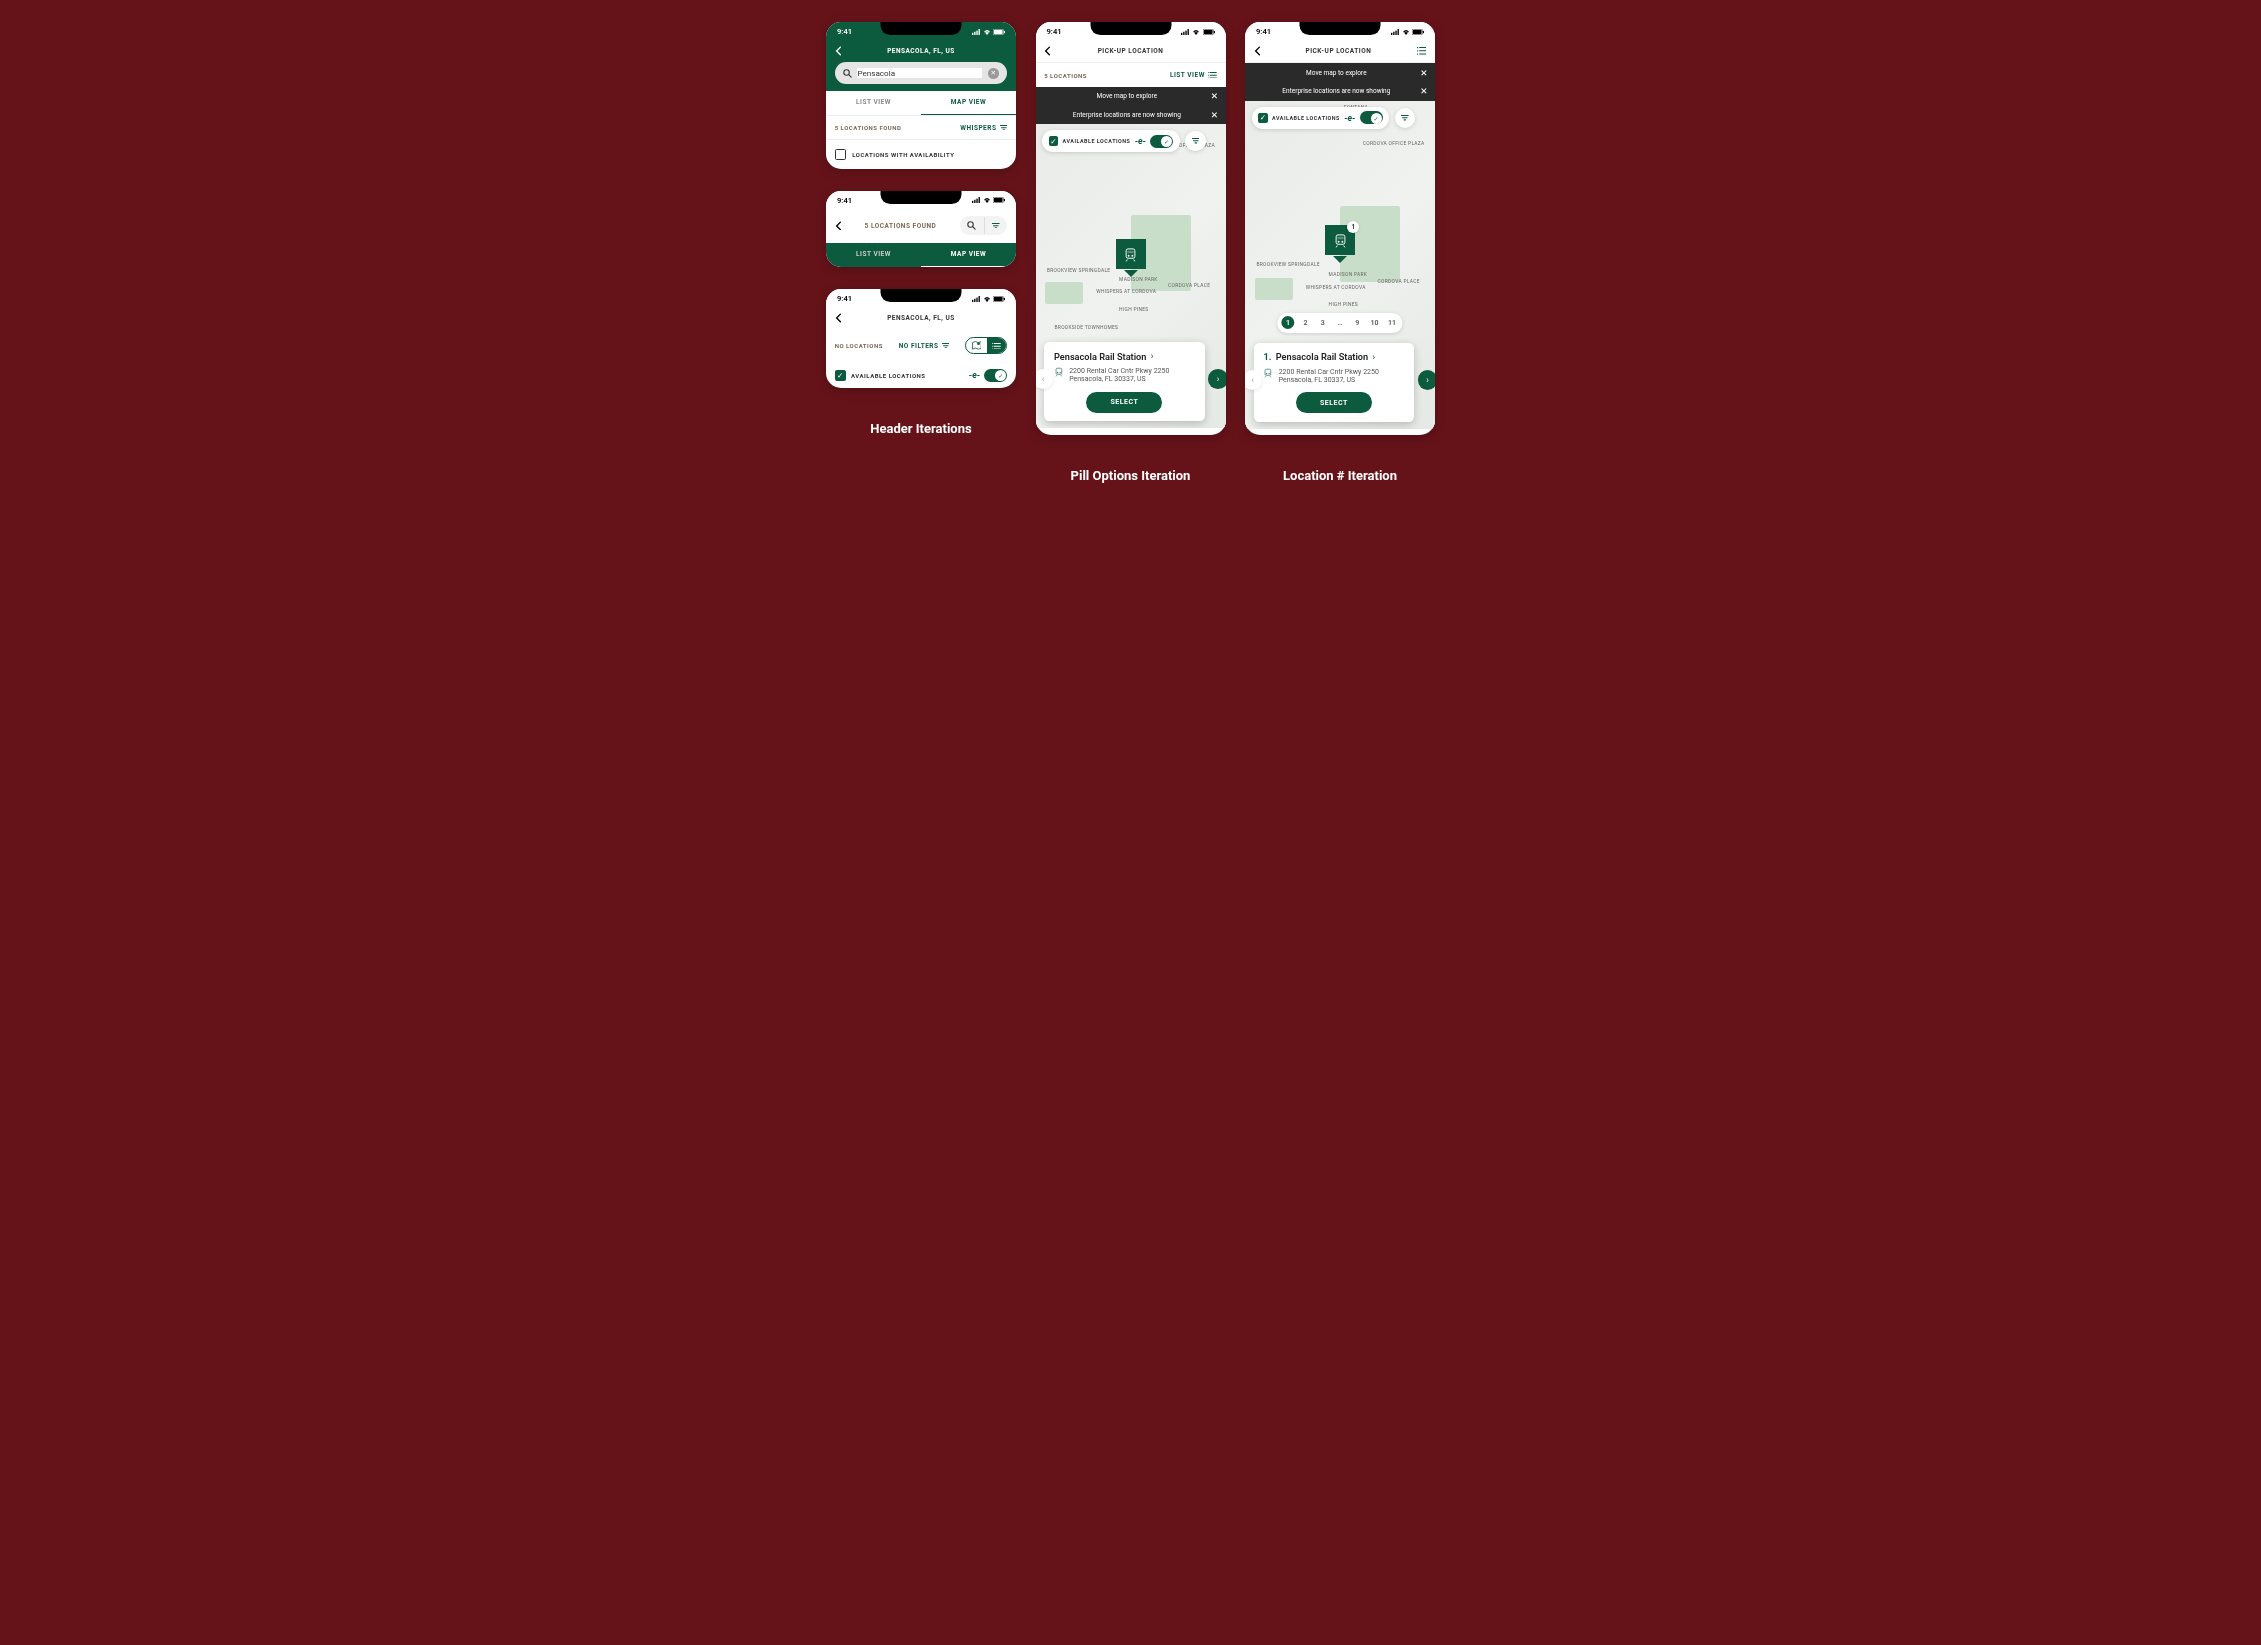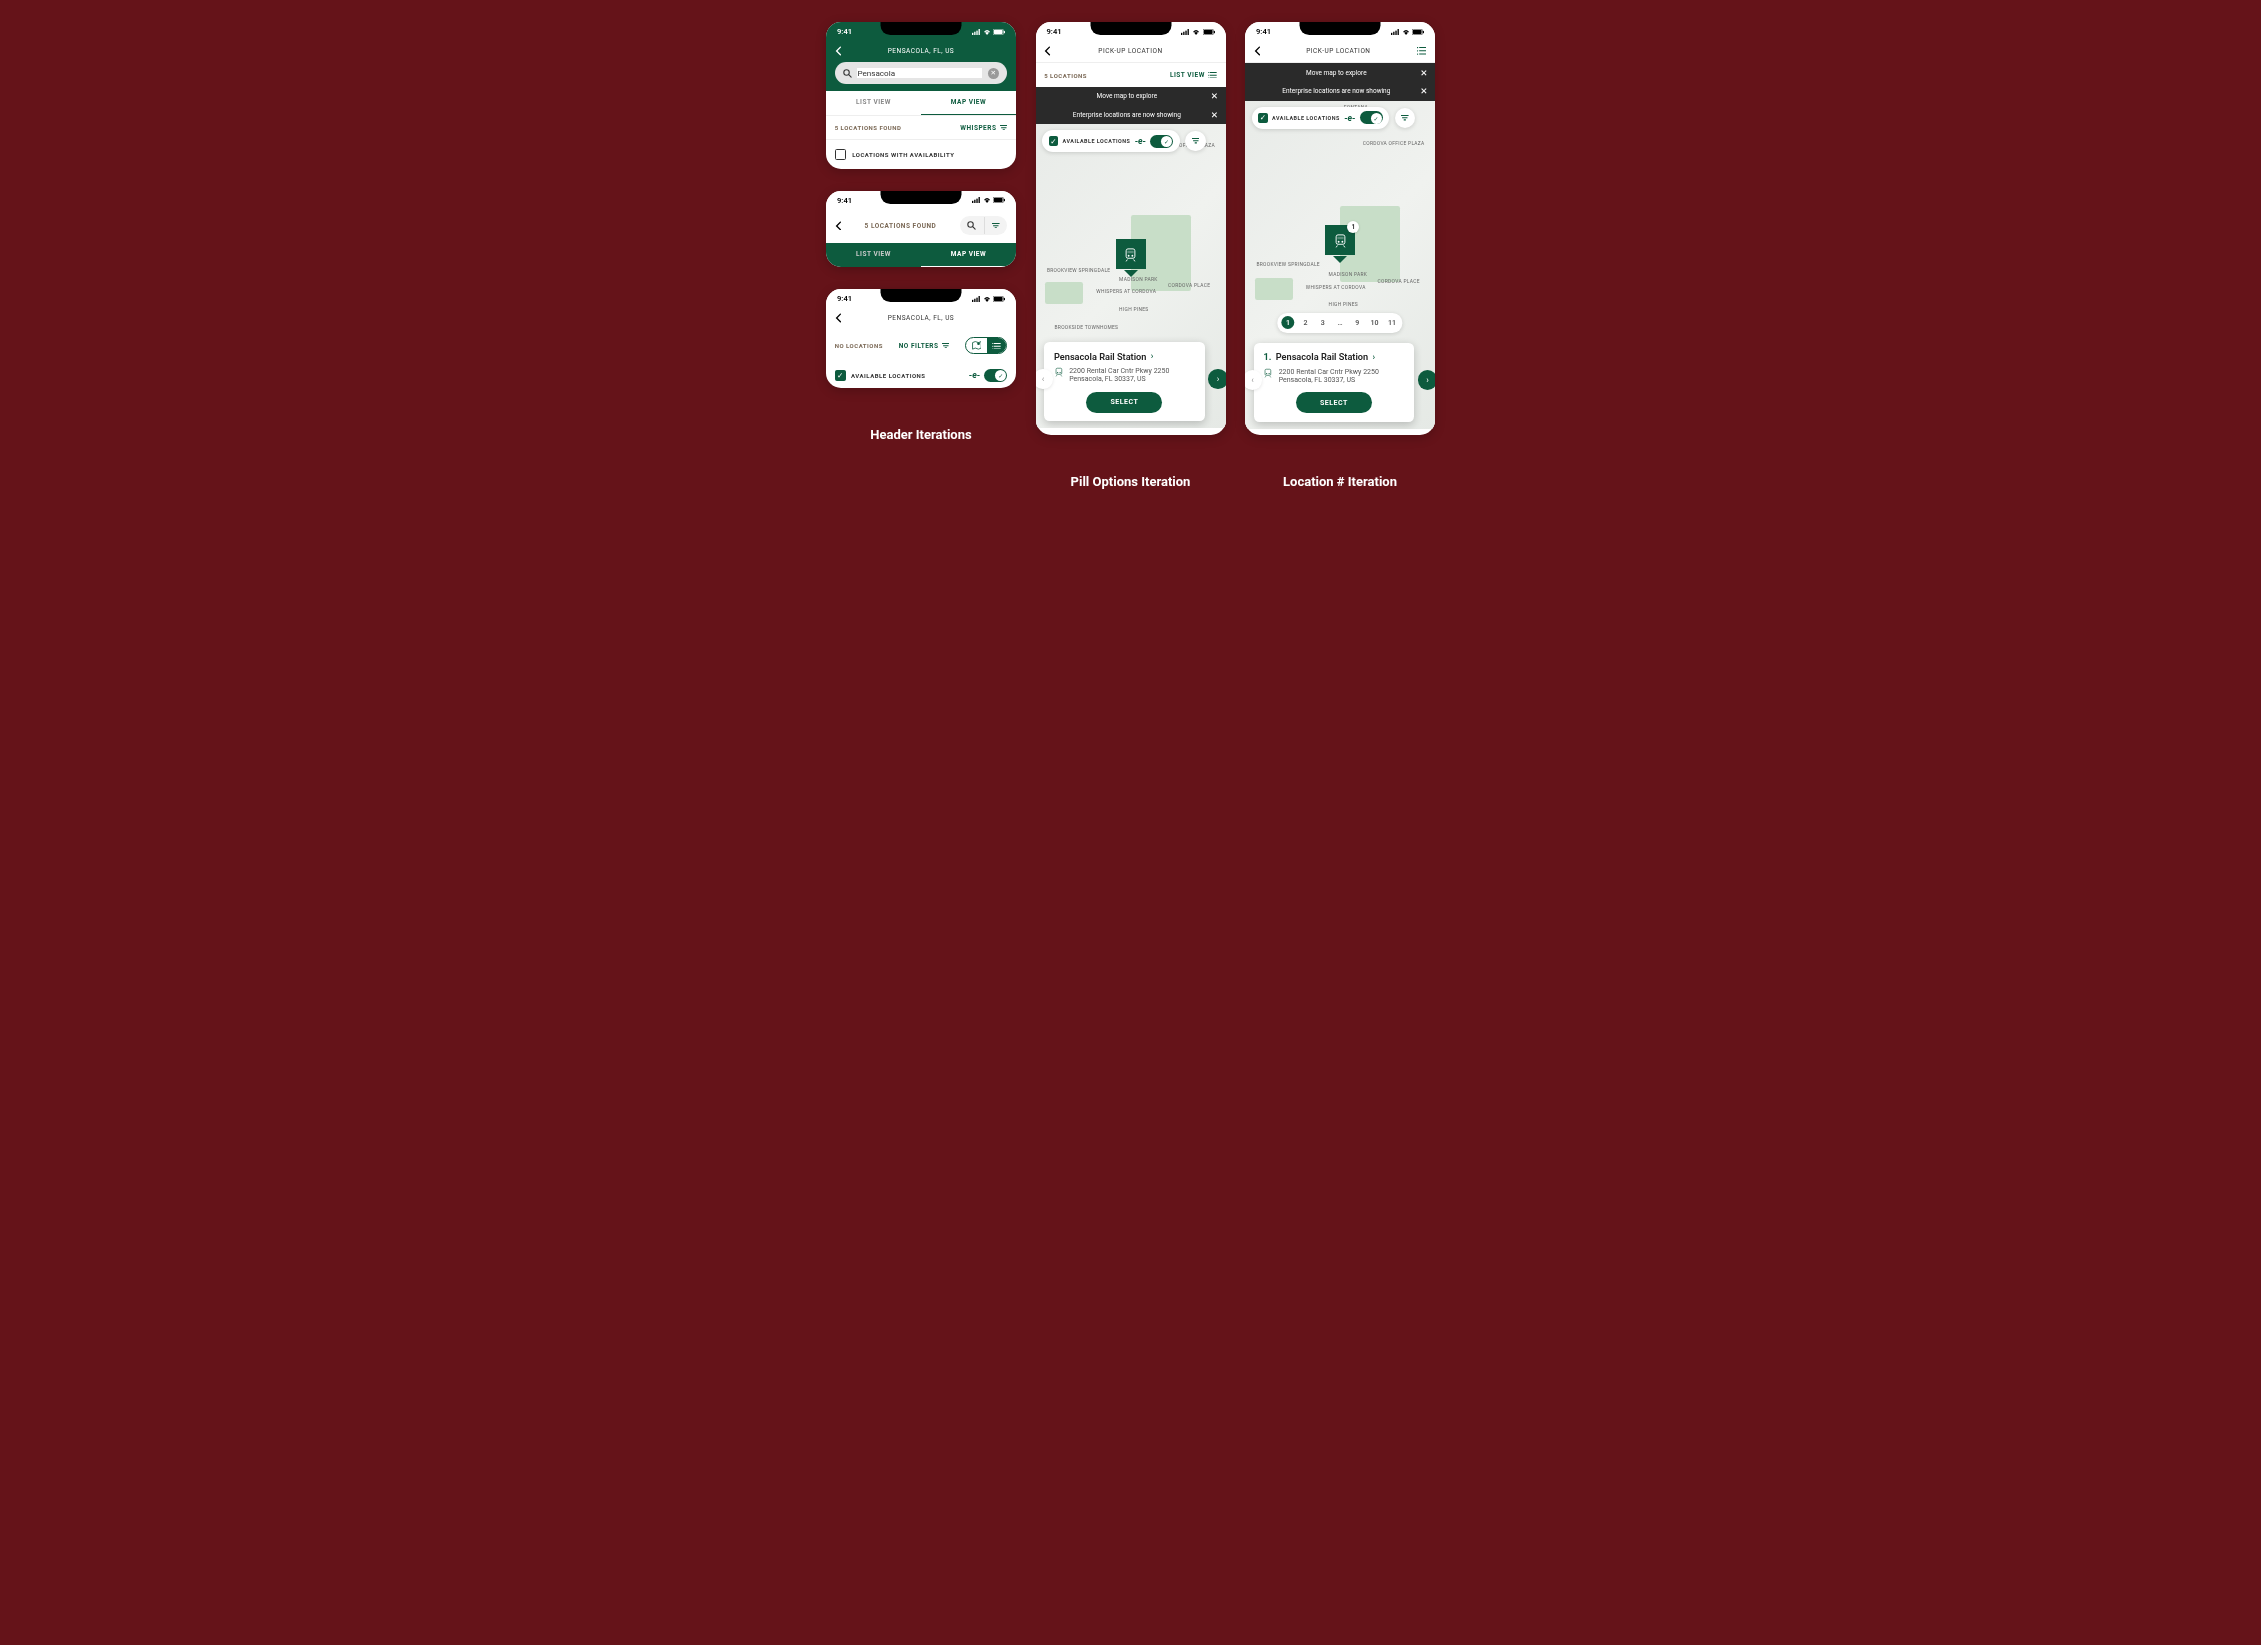--- a/index.html
+++ b/index.html
@@ -1,29 +1,29 @@
 <!DOCTYPE html>
 <html style="font-size:8.7px"><head>
 <meta charset="utf-8">
 <style>
 *{box-sizing:border-box;margin:0;padding:0;font-family:-apple-system,BlinkMacSystemFont,"Segoe UI",Roboto,sans-serif}
 body{background:#651319;padding:22px;border-radius:13px;min-height:100vh}
 .container{display:flex;gap:19.5px;justify-content:center;align-items:flex-start}
 .column{display:flex;flex-direction:column;gap:22px;align-items:center}
-.caption{color:#fff;font-size:13px;font-weight:700;margin-top:17px;text-align:center}
+.caption{color:#fff;font-size:13px;font-weight:700;margin-top:11px;text-align:center}
 .phone{background:#fff;border-radius:15px;overflow:hidden;width:190px;position:relative;box-shadow:0 2.2px 11px rgba(0,0,0,0.2)}
 .phone.tall{height:413px}
 .notch{position:absolute;top:0;left:50%;transform:translateX(-50%);width:81px;height:13px;background:#000;border-radius:0 0 9.8px 9.8px;z-index:20}
 .status-bar{display:flex;justify-content:space-between;align-items:center;padding:5.4px 11px 3.3px;font-size:7.6px;font-weight:600;position:relative;z-index:10}
 .status-bar.dark{background:#0d5b3e;color:#fff}
 .status-bar.light{background:#fff;color:#000}
 .status-icons{display:flex;gap:2.2px;align-items:center}
 .header-green{background:#0d5b3e;padding:6.5px 8.7px;color:#fff}
 .header-row{display:flex;align-items:center;gap:6.5px}
-.header-title{flex:1;text-align:center;font-size:6.5px;font-weight:400;letter-spacing:0.5px}
+.header-title{flex:1;text-align:center;font-size:6.5px;font-weight:700;letter-spacing:0.5px}
 .back-arrow{font-size:11px;cursor:pointer}
 .search-box{display:flex;align-items:center;background:#e5e5e5;border-radius:13px;padding:5.4px 8.7px;margin-top:6.5px;gap:5.4px}
 .search-box input{flex:1;border:none;outline:none;font-size:8.1px;color:#333}
 .clear-btn{width:11px;height:11px;border-radius:50%;background:#999;color:#fff;display:flex;align-items:center;justify-content:center;font-size:6.5px;cursor:pointer}
 .tabs{display:flex;background:#fff}
 .tab{flex:1;text-align:center;padding:7.6px;font-size:6.5px;font-weight:700;letter-spacing:0.5px;color:#888;cursor:pointer}
 .tab.active{color:#0d5b3e;border-bottom:1.6px solid #0d5b3e}
 .tabs-dark{display:flex;background:#0d5b3e}
 .tabs-dark .tab{color:#ccc}
 .tabs-dark .tab.active{color:#fff;border-bottom:1.6px solid #fff}

